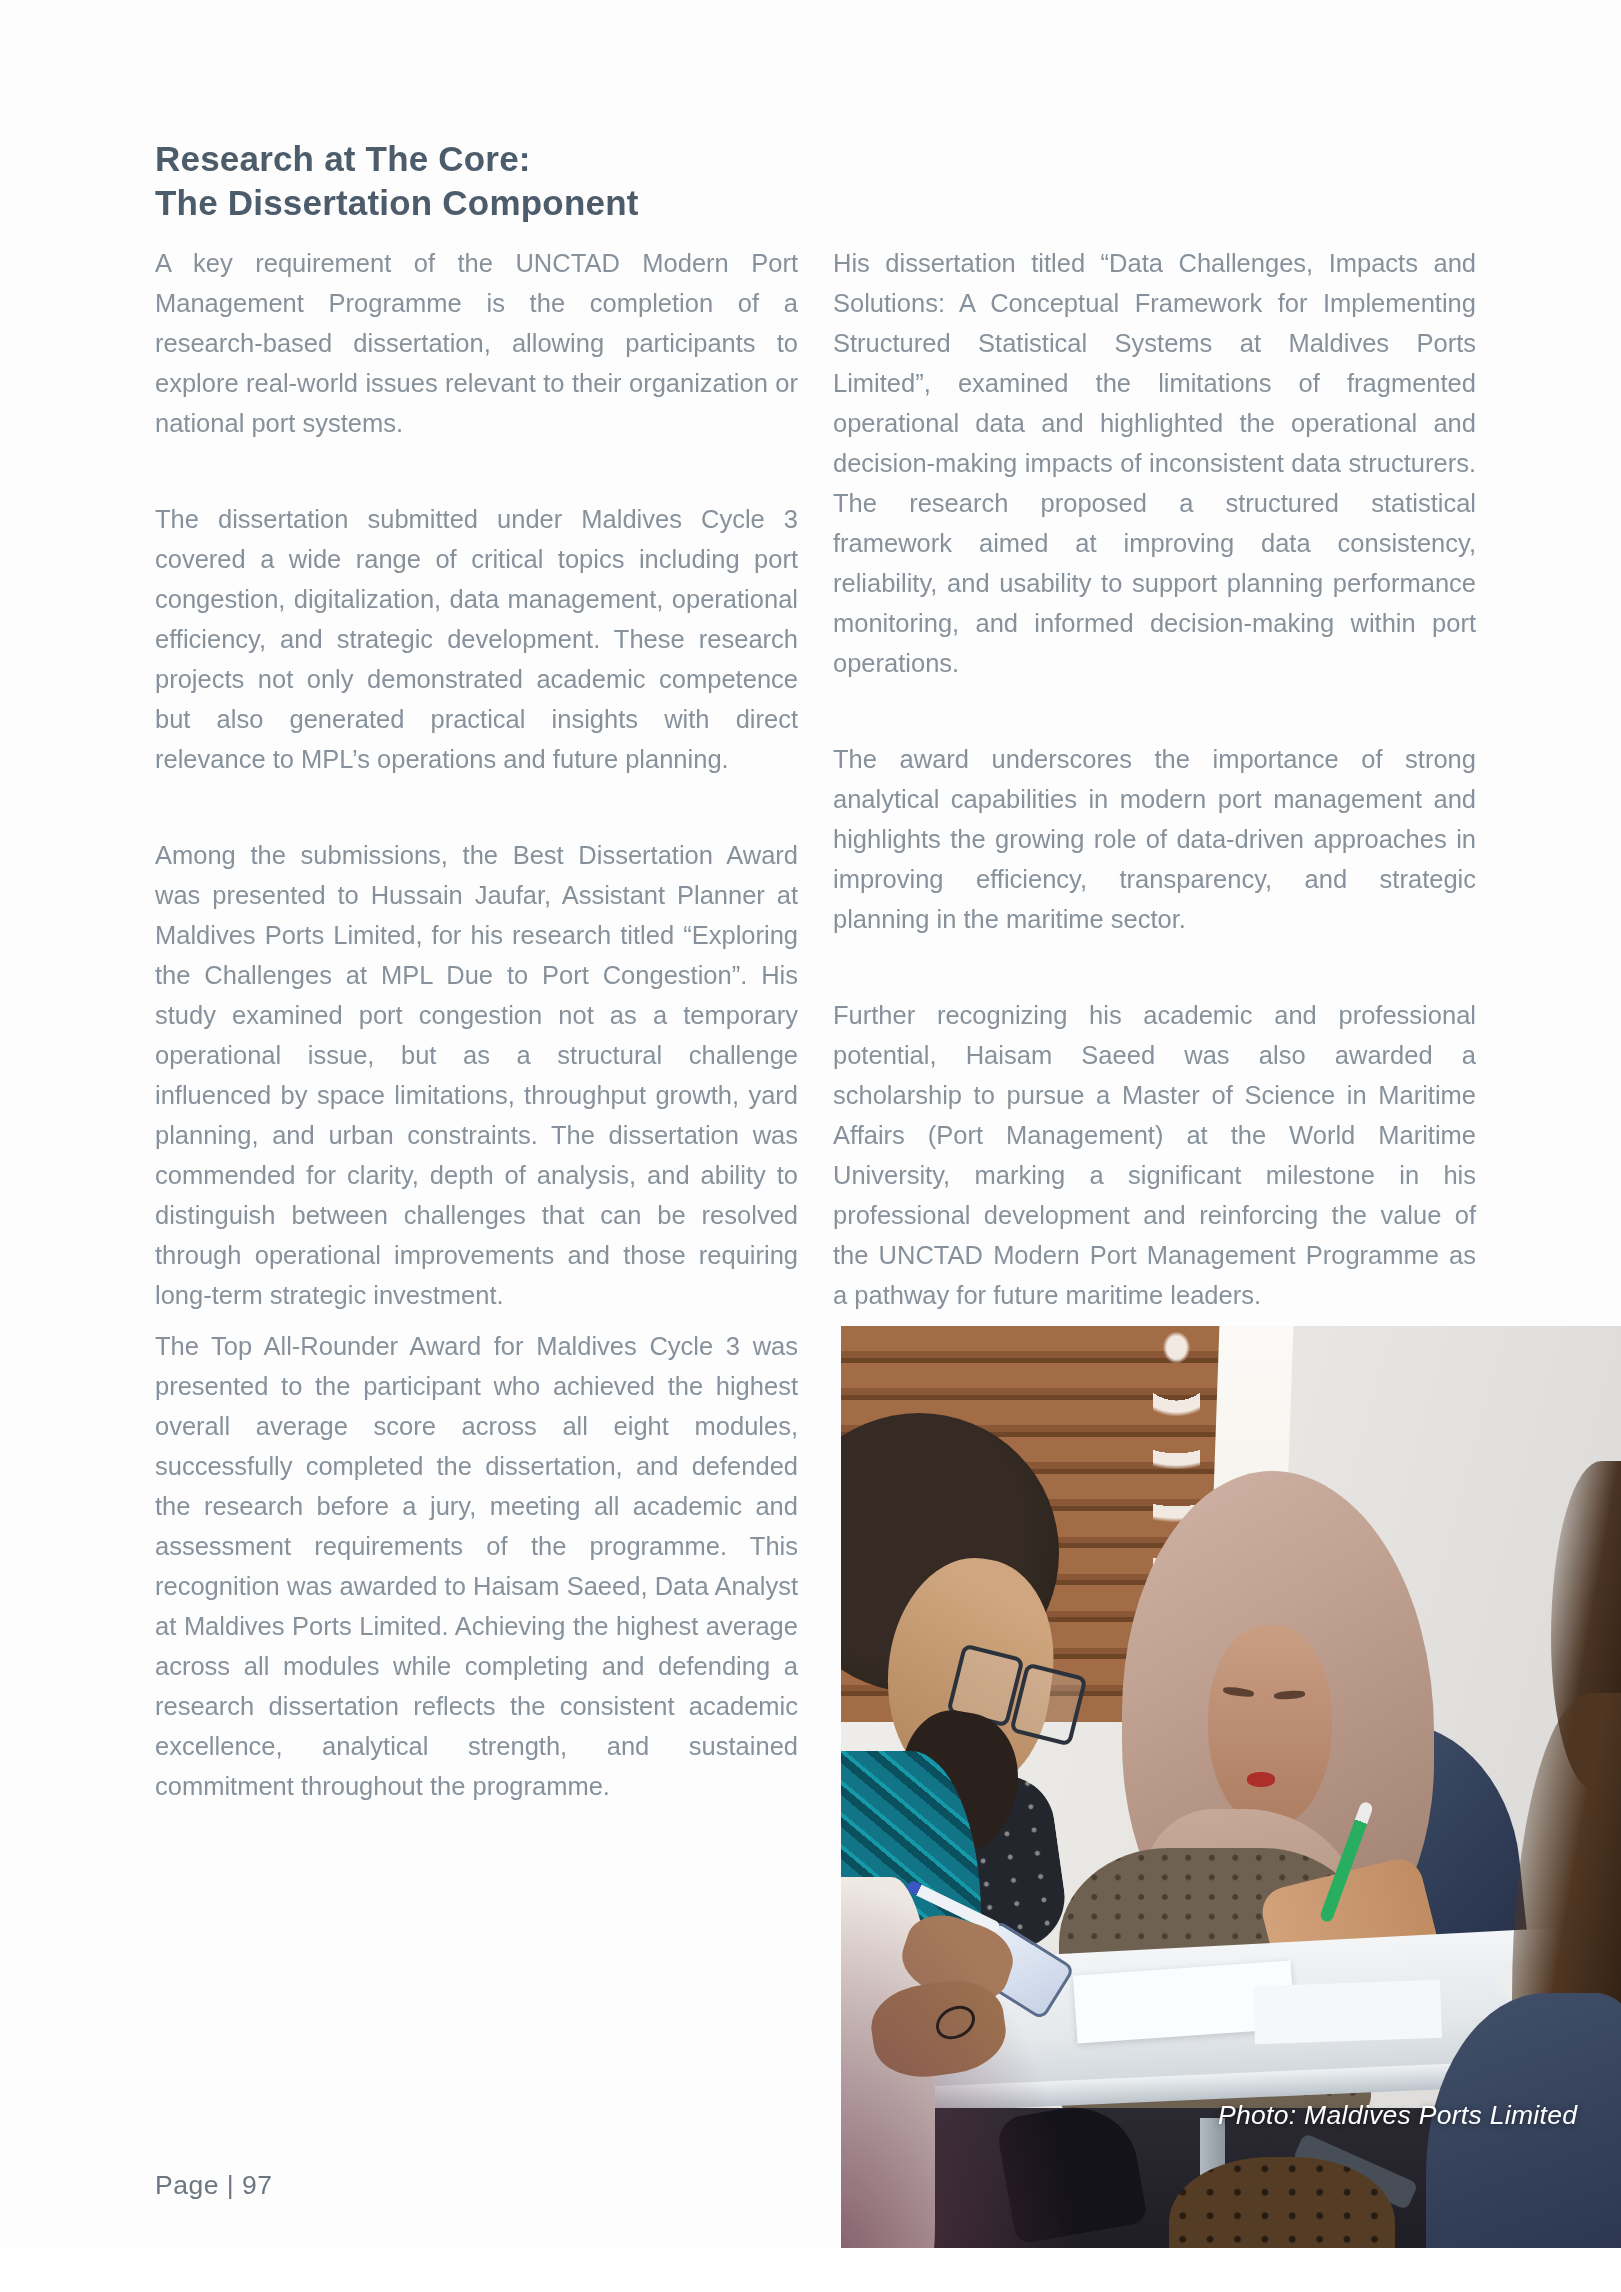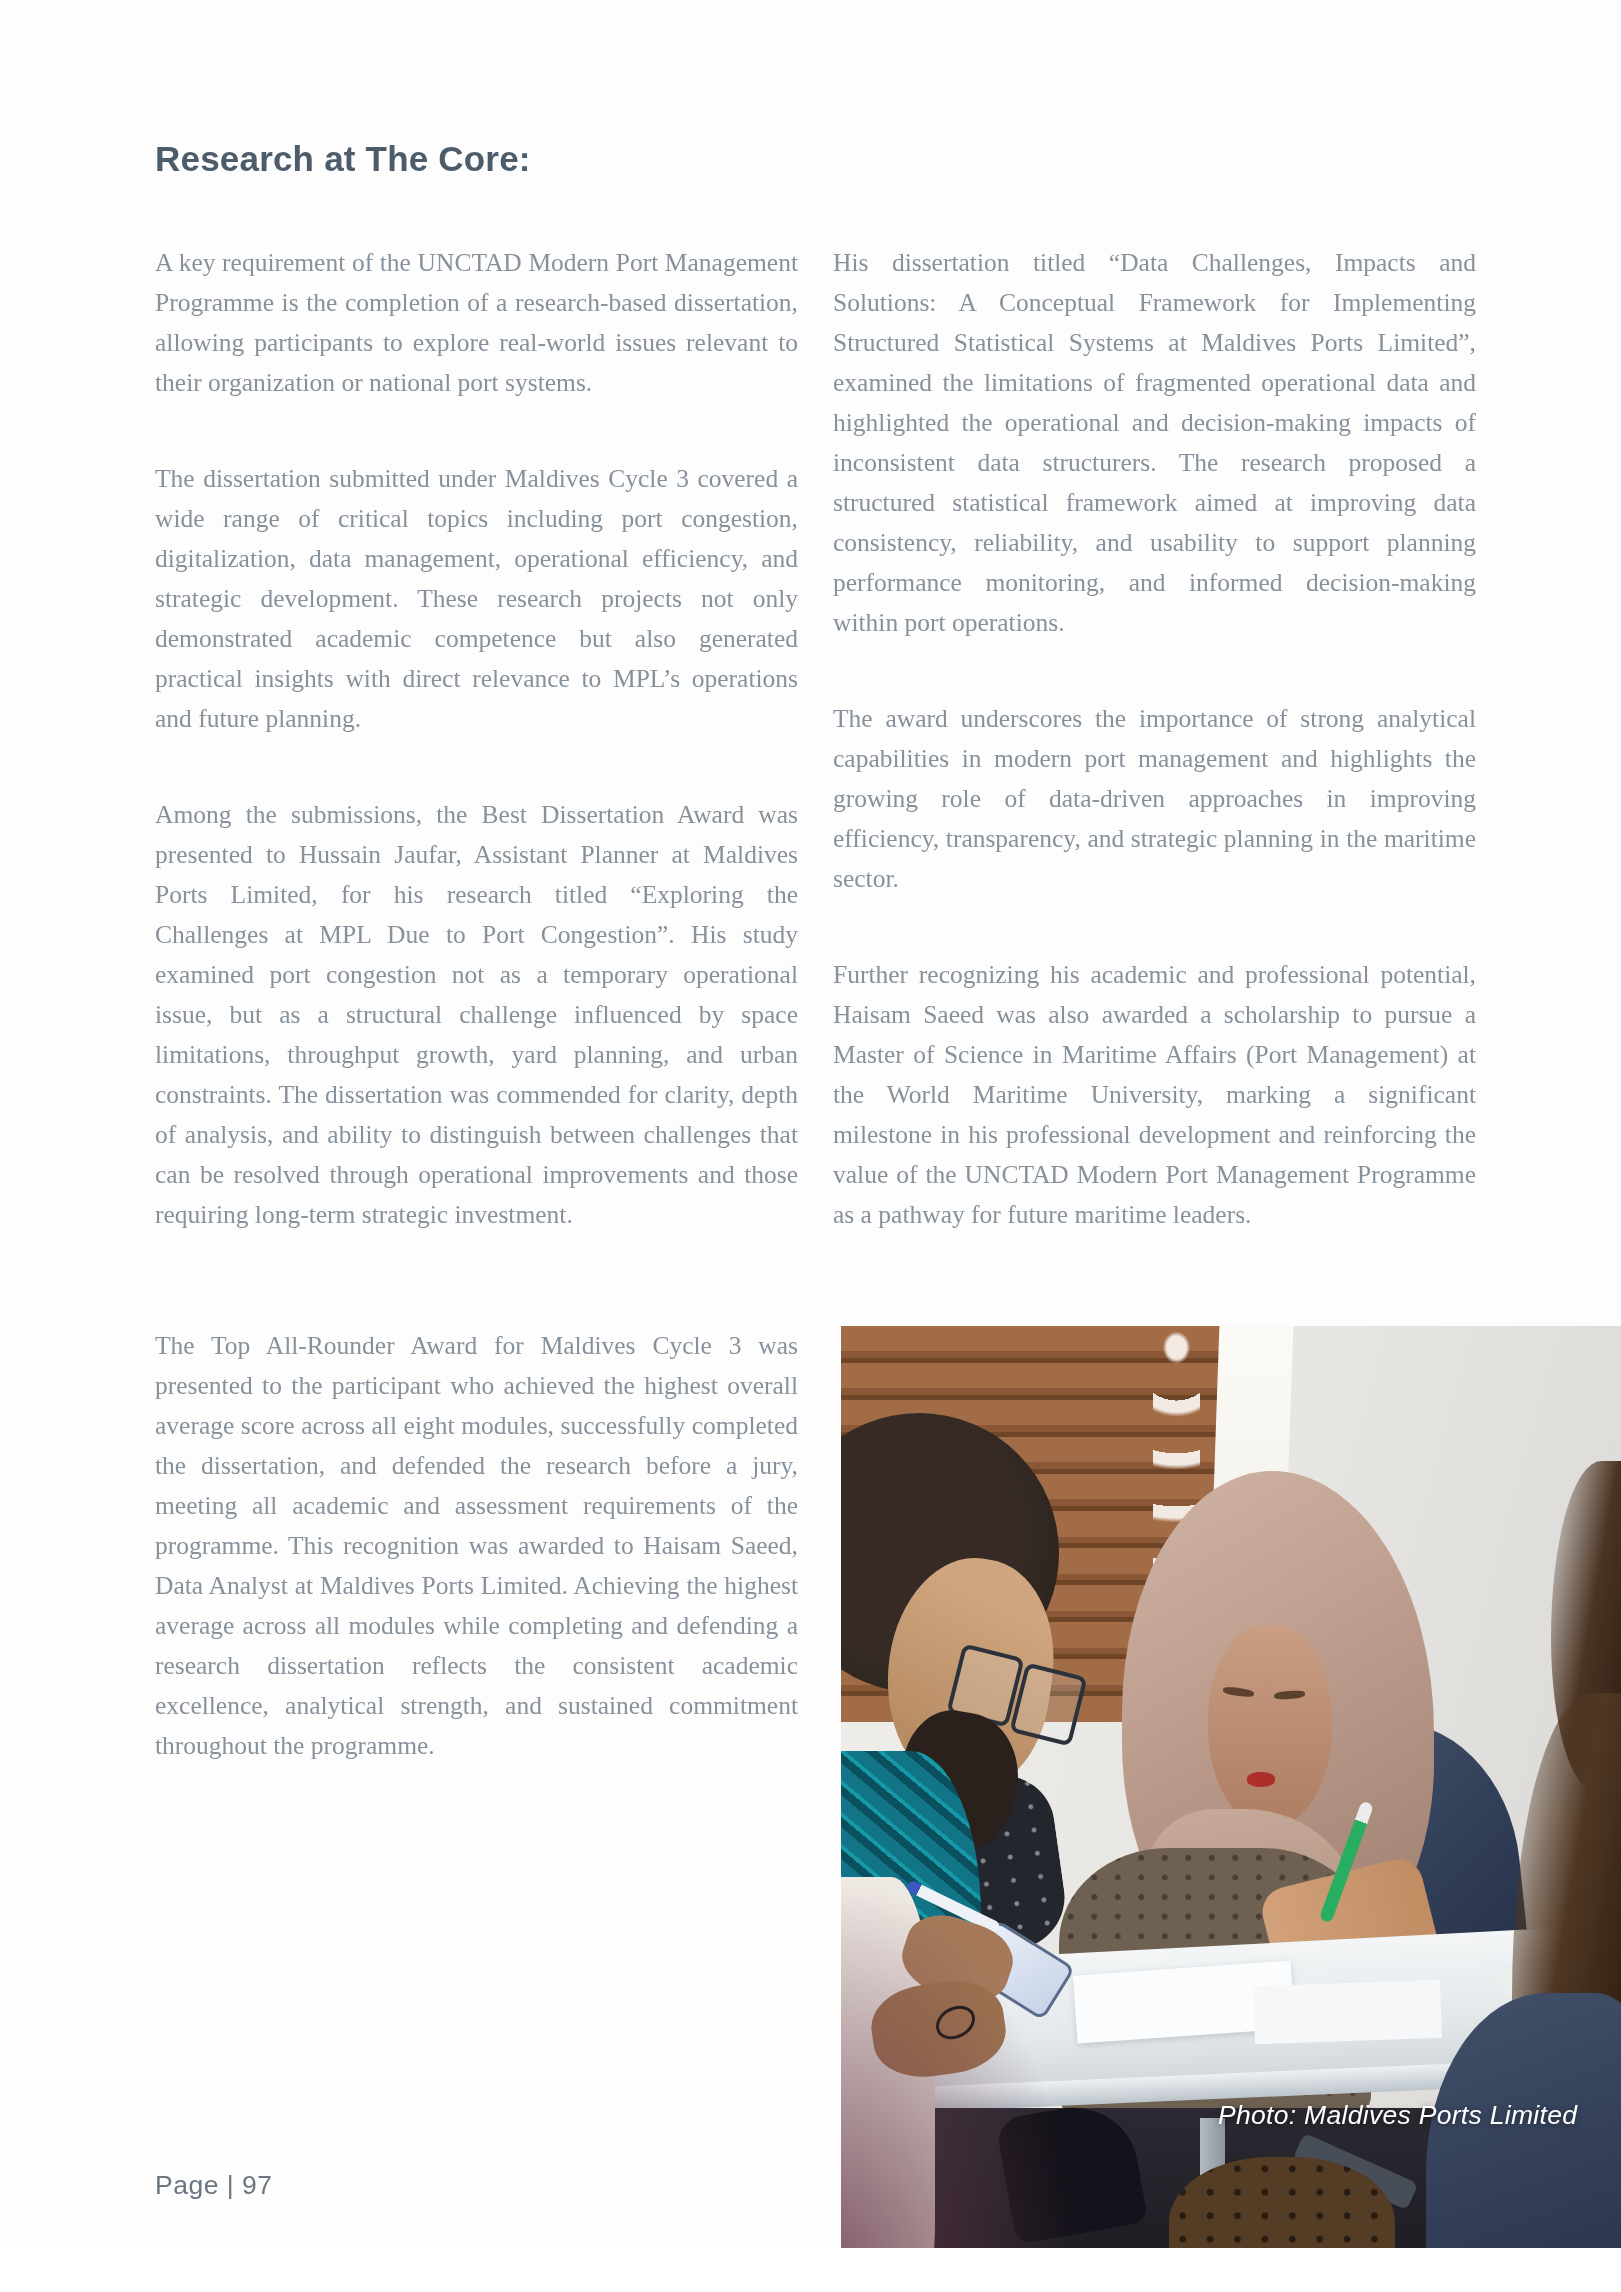--- a/index.html
+++ b/index.html
@@ -12,21 +12,21 @@
     position:absolute; color:#4d5c6b; font-weight:700;
     font-size:35px; line-height:44px; letter-spacing:0.2px;
   }
   #heading-research { left:155px; top:137px; }
   #heading-allrounder { left:155px; top:1272px; }
   .col {
     position:absolute; width:643px;
     color:#87919b; font-size:25.5px; line-height:40px;
     text-align:justify; font-weight:400;
   }
-  .col p { margin:0 0 56px 0;font-family:Liberation Serif, serif; }
+  .col p { margin:0 0 56px 0; }
   #col-left  { left:155px; top:243px; }
   #col-right { left:833px; top:243px; }
   #col-left2 { left:155px; top:1326px; }
   .footer-pagenum {
     position:absolute; left:155px; top:2170px;
     font-size:26.5px; color:#6b7680; letter-spacing:0.5px;
   }
 
   
   .photo {
@@ -125,20 +125,21 @@
     text-shadow:0 1px 5.9px rgba(0,0,0,.45); letter-spacing:0.3px;
   }
 </style>
 </head>
 <body>
 
 <div class="page">
 
   <div class="heading" id="heading-research">
     <div>Research at The Core:</div>
+    <div>The Dissertation Component</div>
   </div>
 
   <div class="col" id="col-left">
     <p>A key requirement of the UNCTAD Modern Port Management Programme is the completion of a research-based dissertation, allowing participants to explore real-world issues relevant to their organization or national port systems.</p>
     <p>The dissertation submitted under Maldives Cycle 3 covered a wide range of critical topics including port congestion, digitalization, data management, operational efficiency, and strategic development. These research projects not only demonstrated academic competence but also generated practical insights with direct relevance to MPL’s operations and future planning.</p>
     <p>Among the submissions, the Best Dissertation Award was presented to Hussain Jaufar, Assistant Planner at Maldives Ports Limited, for his research titled “Exploring the Challenges at MPL Due to Port Congestion”. His study examined port congestion not as a temporary operational issue, but as a structural challenge influenced by space limitations, throughput growth, yard planning, and urban constraints. The dissertation was commended for clarity, depth of analysis, and ability to distinguish between challenges that can be resolved through operational improvements and those requiring long-term strategic investment.</p>
   </div>
 
   <div class="col" id="col-right">
     <p>His dissertation titled “Data Challenges, Impacts and Solutions: A Conceptual Framework for Implementing Structured Statistical Systems at Maldives Ports Limited”, examined the limitations of fragmented operational data and highlighted the operational and decision-making impacts of inconsistent data structurers. The research proposed a structured statistical framework aimed at improving data consistency, reliability, and usability to support planning performance monitoring, and informed decision-making within port operations.</p>

